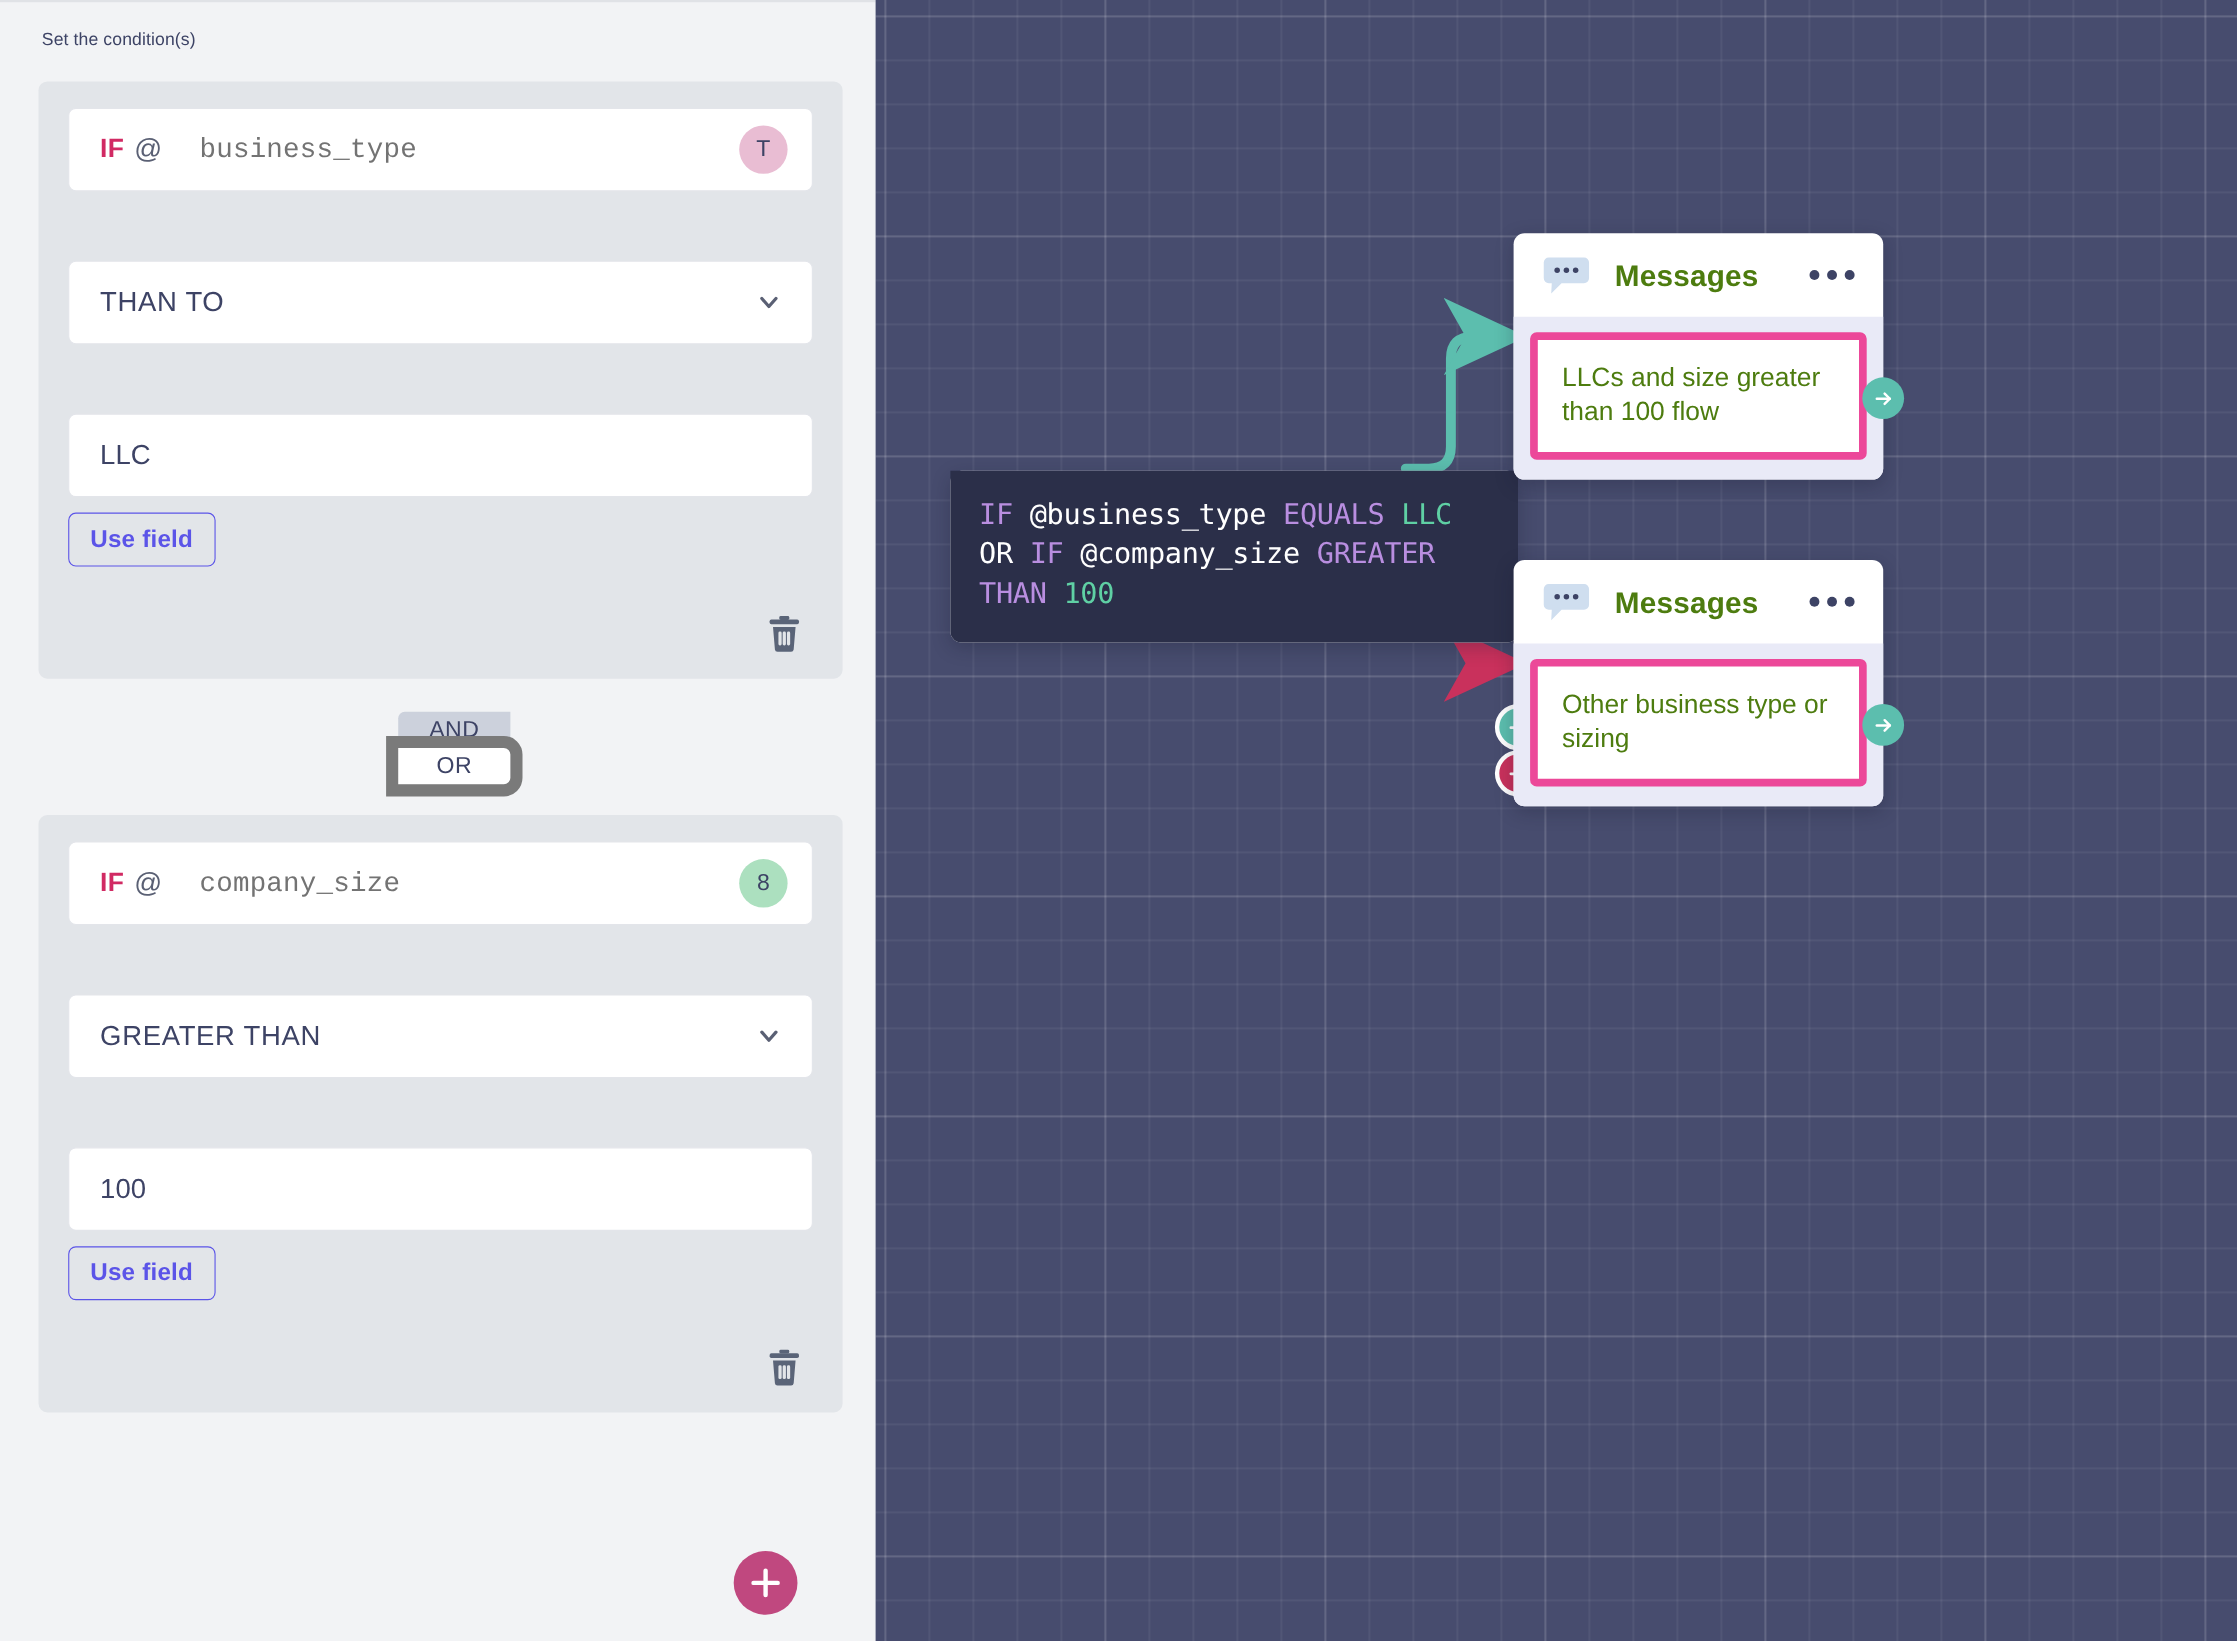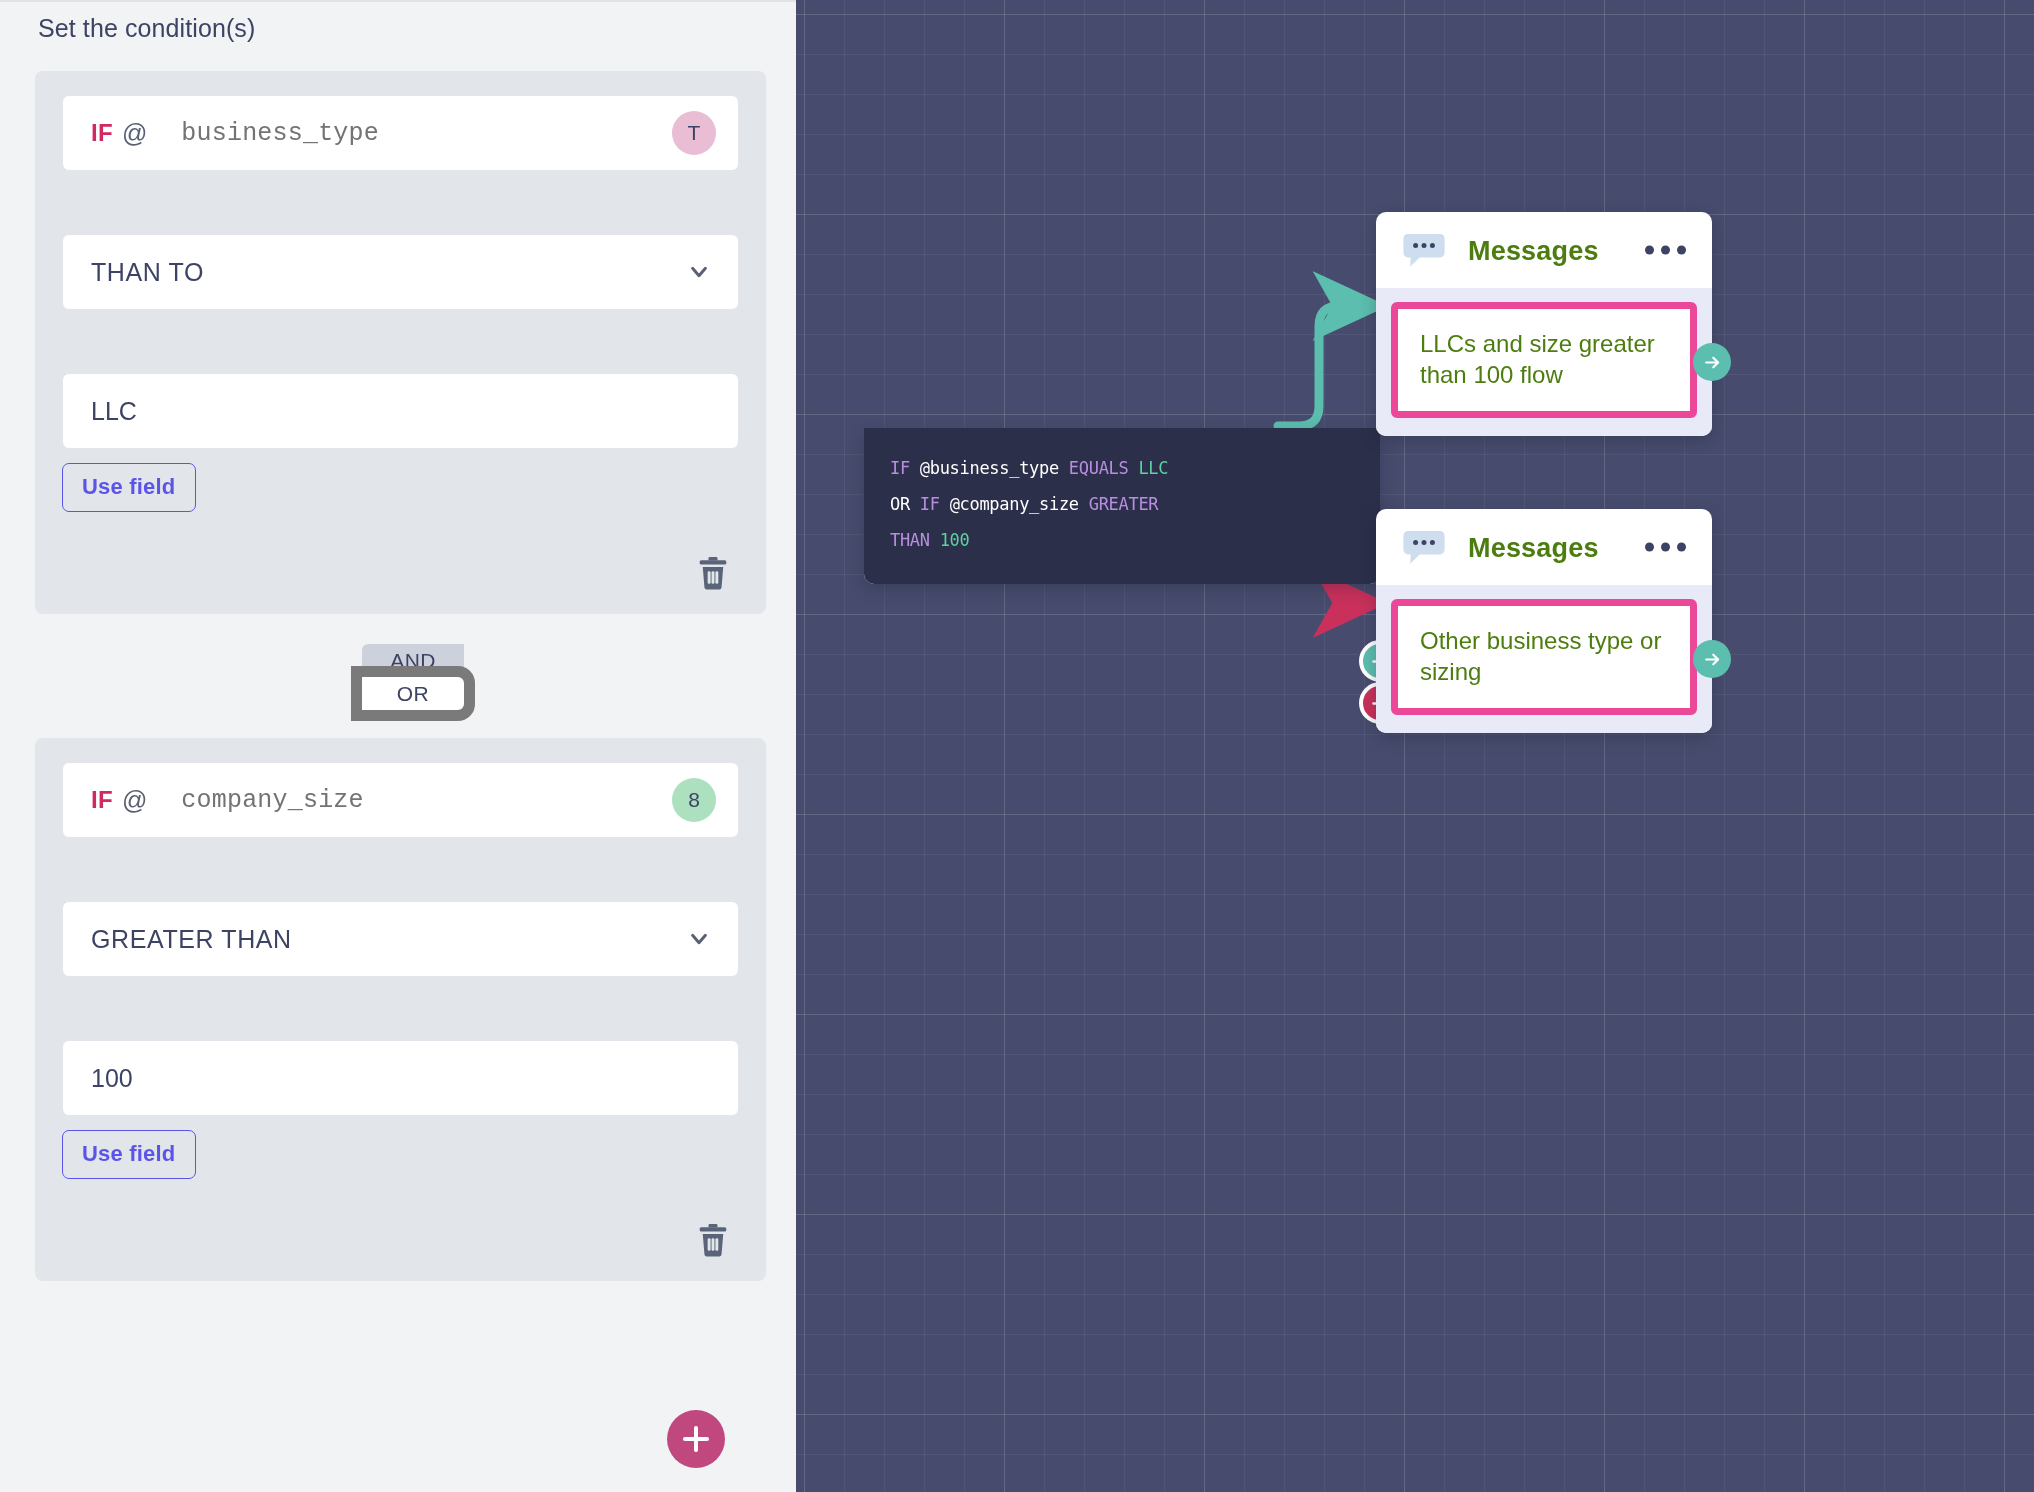--- a/index.html
+++ b/index.html
@@ -13,23 +13,23 @@
 
   
   .left-panel {
     width: 796px; height: 1492px;
     background: #f2f3f5;
     position: relative;
     border-top: 2px solid #e0e2e6;
     overflow: hidden;
   }
   .panel-title {
-    font-size: 25px;
+    font-size: 16px;
     color: #3d4365;
-    padding: 12px 0 0 38px;
+    padding: 26px 0 0 38px;
     letter-spacing: 0.1px;
   }
   .cond-block {
     margin: 28px 30px 0 35px;
     background: #e2e5e9;
     border-radius: 8px;
     padding: 24px 27px 22px 27px;
     position: relative;
   }
   .field {
@@ -197,21 +197,21 @@
   }
   .dots-menu i { width: 9px; height: 9px; border-radius: 50%; background: #3d4365; display:block; }
 
   
   #conditions-node { left: 68px; top: 428px; width: 516px; }
   .code-block {
     background: #2b2f49;
     border-radius: 0 0 10px 10px;
     padding: 22px 26px 26px 26px;
     font-family: "DejaVu Sans Mono", monospace;
-    font-size: 17px;
+    font-size: 26px;
     line-height: 36px;
     white-space: pre-wrap;
     letter-spacing: -0.3px;
   }
   .tok-kw { color: #b98ee0; }
   .tok-var { color: #ffffff; }
   .tok-op { color: #b98ee0; }
   .tok-val { color: #5fd0a4; }
   .tok-plain { color: #ffffff; }
 

